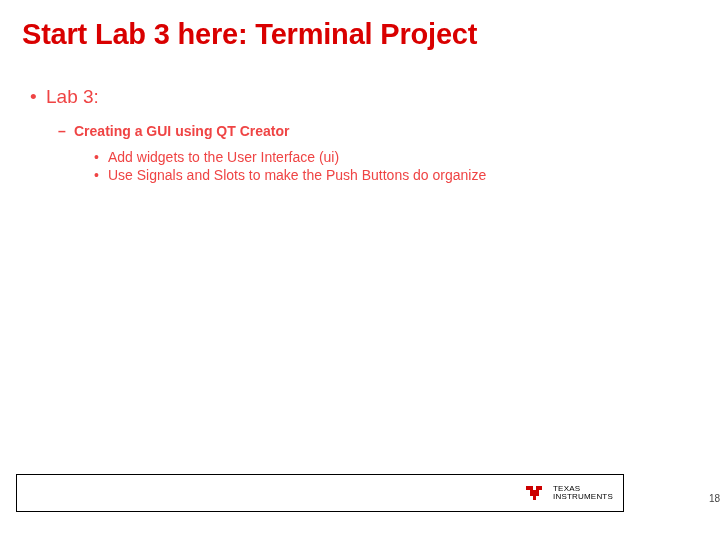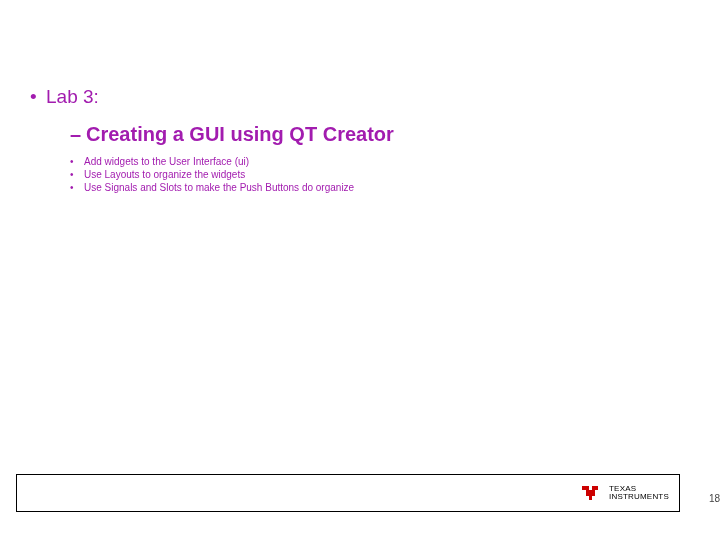--- a/index.html
+++ b/index.html
@@ -16,33 +16,33 @@
     font-size: 29px;
     font-weight: 700;
     color: #d90000;
     letter-spacing: -0.2px;
   }
   .body {
     position: absolute;
     top: 86px;
     left: 30px;
     right: 30px;
-    color: #a21caf;
+    color: #ef4444;
   }
   .lvl1 { font-size: 19px; margin-bottom: 15px; }
   .lvl1 .bullet { display: inline-block; width: 16px; }
-  .lvl2 { font-size: 20px; font-weight: 700; margin-left: 40px; margin-bottom: 10px; }
+  .lvl2 { font-size: 14px; font-weight: 700; margin-left: 28px; margin-bottom: 10px; }
   .lvl2 .bullet { display: inline-block; width: 16px; font-weight: 700; }
-  .lvl3 { font-size: 10px; margin-left: 40px; margin-bottom: 2px; }
+  .lvl3 { font-size: 14px; margin-left: 64px; margin-bottom: 2px; }
   .lvl3 .bullet { display: inline-block; width: 14px; }
   .footer-box {
     position: absolute;
     left: 16px;
     bottom: 28px;
-    width: 664px;
+    width: 608px;
     height: 38px;
     border: 1px solid #000;
     background: #fff;
     display: flex;
     align-items: center;
     justify-content: flex-end;
     padding-right: 10px;
   }
   .logo {
     display: flex;
@@ -64,33 +64,31 @@
     font-size: 10px;
     color: #444;
     text-align: center;
   }
 </style>
 </head>
 <body>
 
 <div class="slide">
 
+  <div class="title">Start Lab 3 here: Terminal Project</div>
 
   <div class="body">
     <div class="lvl1">
       <span class="bullet">•</span><span>Lab 3:</span>
     </div>
     <div class="lvl2">
       <span class="bullet">–</span><span>Creating a GUI using QT Creator</span>
     </div>
     <div class="lvl3">
       <span class="bullet">•</span><span>Add widgets to the User Interface (ui)</span>
-    </div>
-    <div class="lvl3">
-      <span class="bullet">•</span><span>Use Layouts to organize the widgets</span>
     </div>
     <div class="lvl3">
       <span class="bullet">•</span><span>Use Signals and Slots to make the Push Buttons do organize</span>
     </div>
   </div>
 
   <div class="footer-box">
     <div class="logo">
       <span class="logo-mark">
         <svg width="22" height="18" viewBox="0 0 22 18">

